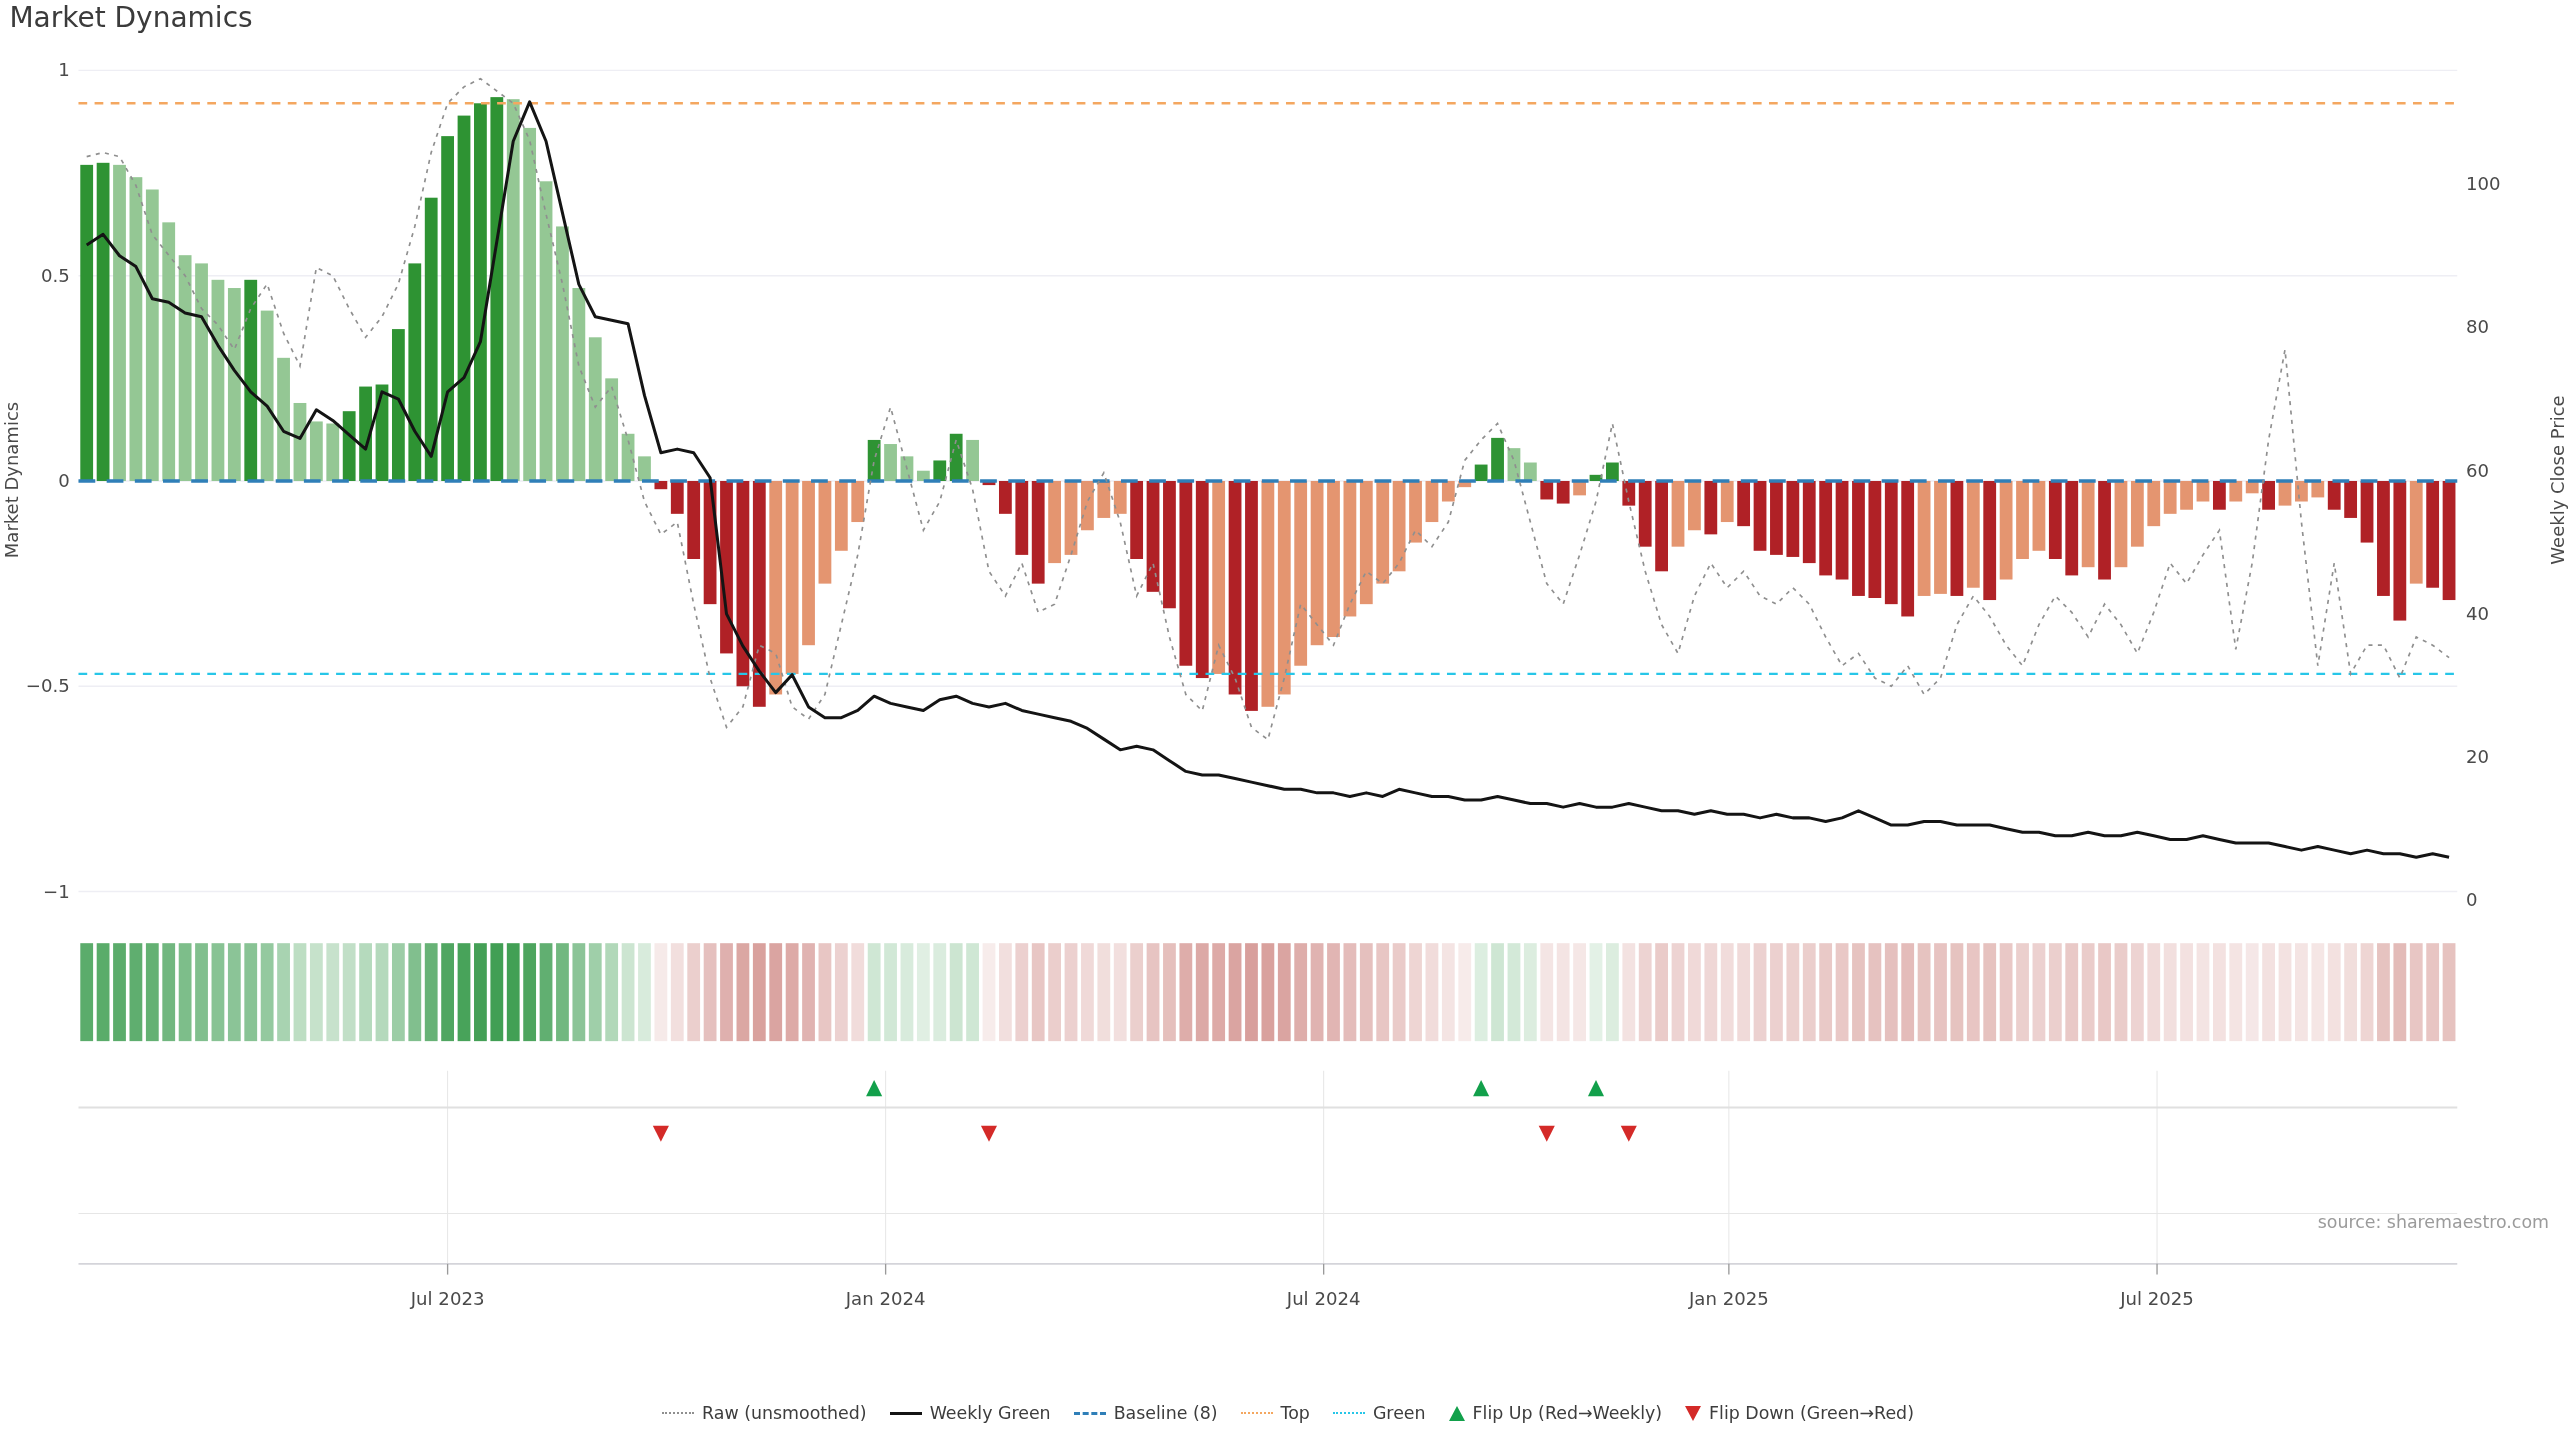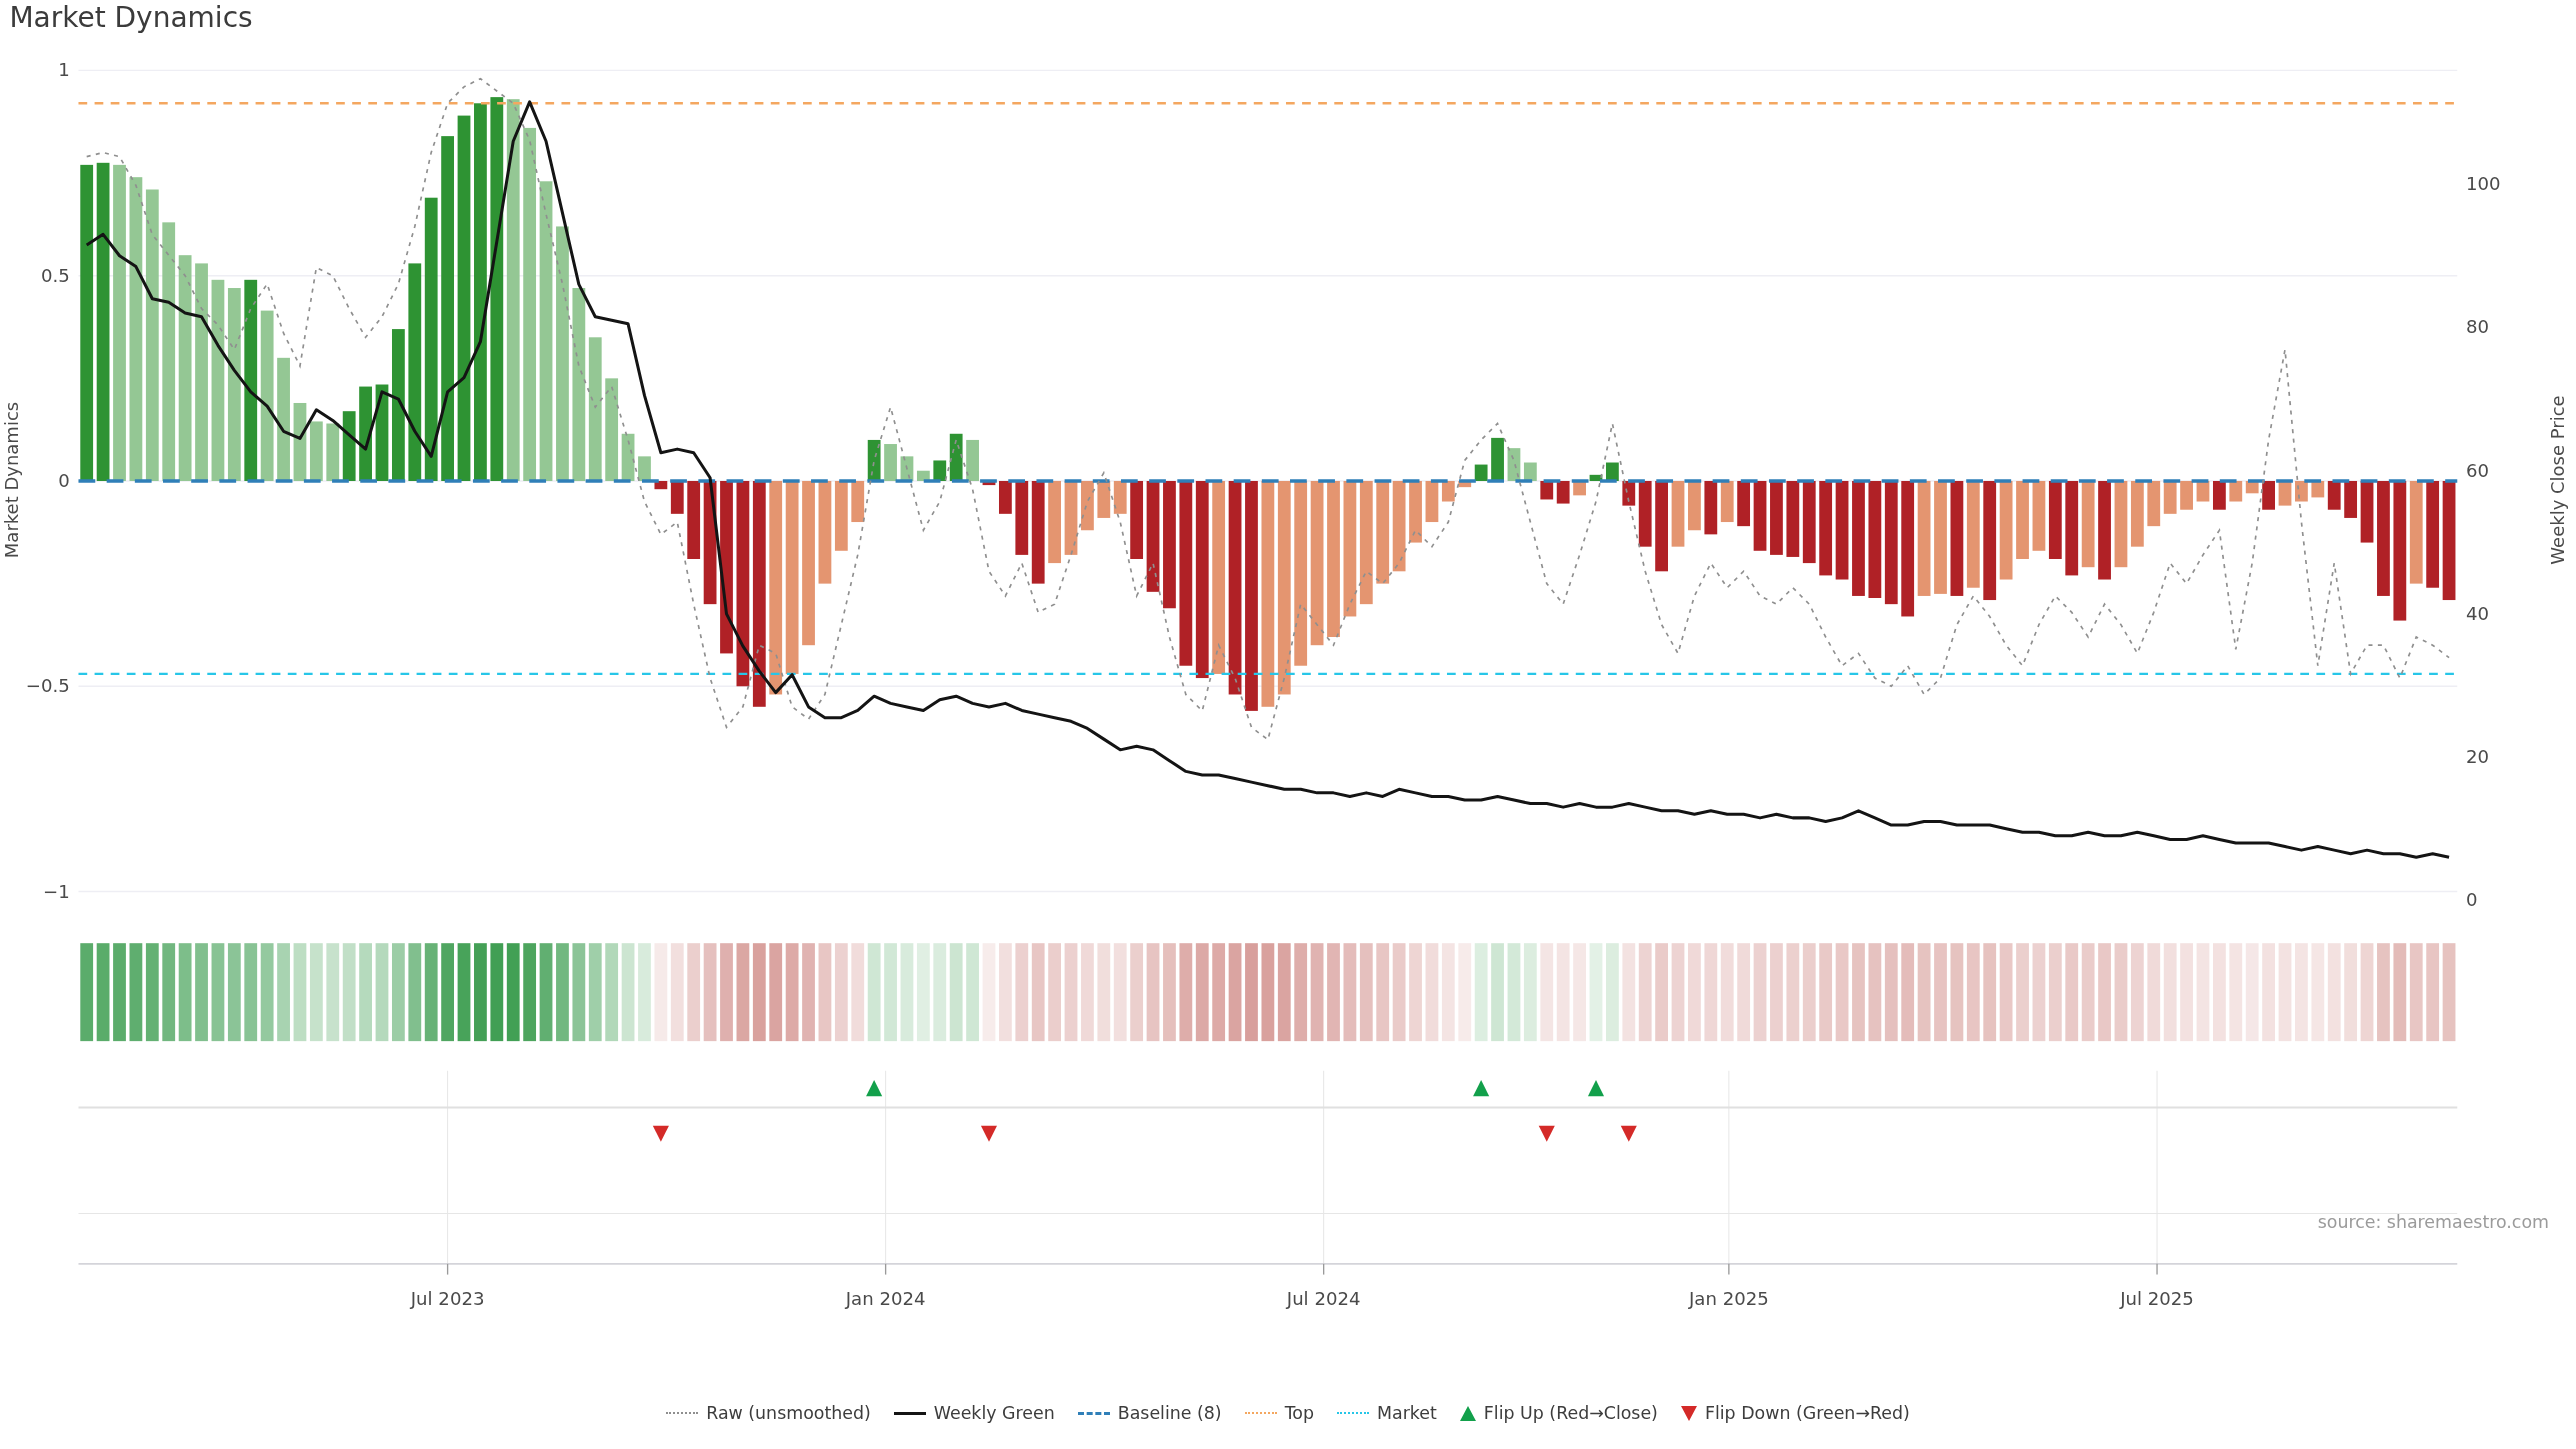--- a/index.html
+++ b/index.html
@@ -384,25 +384,25 @@
     <span class="li">
         <span class="sw sw-base"></span>
         <span>Baseline (8)</span>
       </span>
     <span class="li">
         <span class="sw sw-top"></span>
         <span>Top</span>
       </span>
     <span class="li">
         <span class="sw sw-bottom"></span>
-        <span>Market</span>
+        <span>Green</span>
       </span>
     <span class="li">
         <span class="tri-up"></span>
-        <span>Flip Up (Red→Close)</span>
+        <span>Flip Up (Red→Weekly)</span>
       </span>
     <span class="li">
         <span class="tri-down"></span>
         <span>Flip Down (Green→Red)</span>
       </span>
   </div>
 </div>
 
 
 </body></html>

